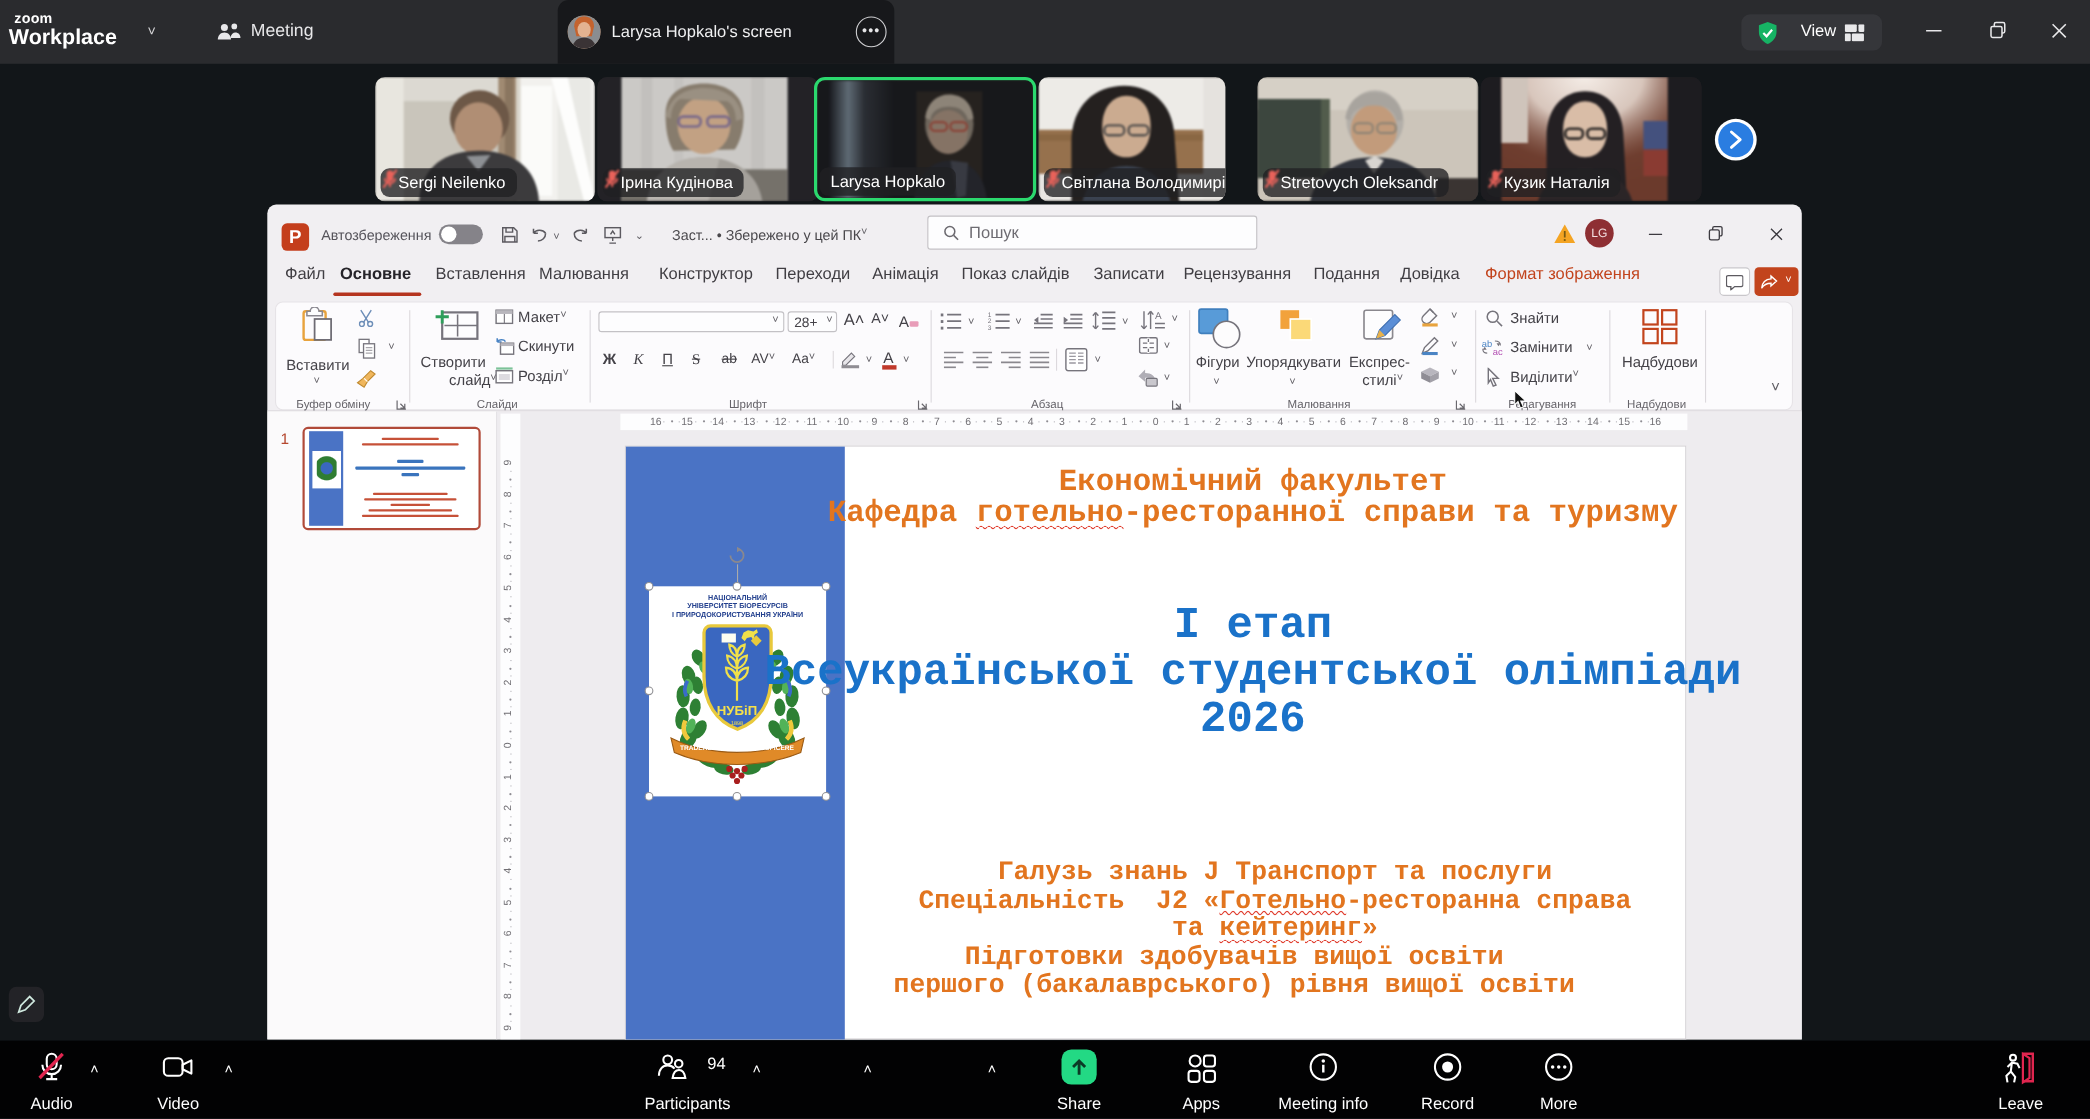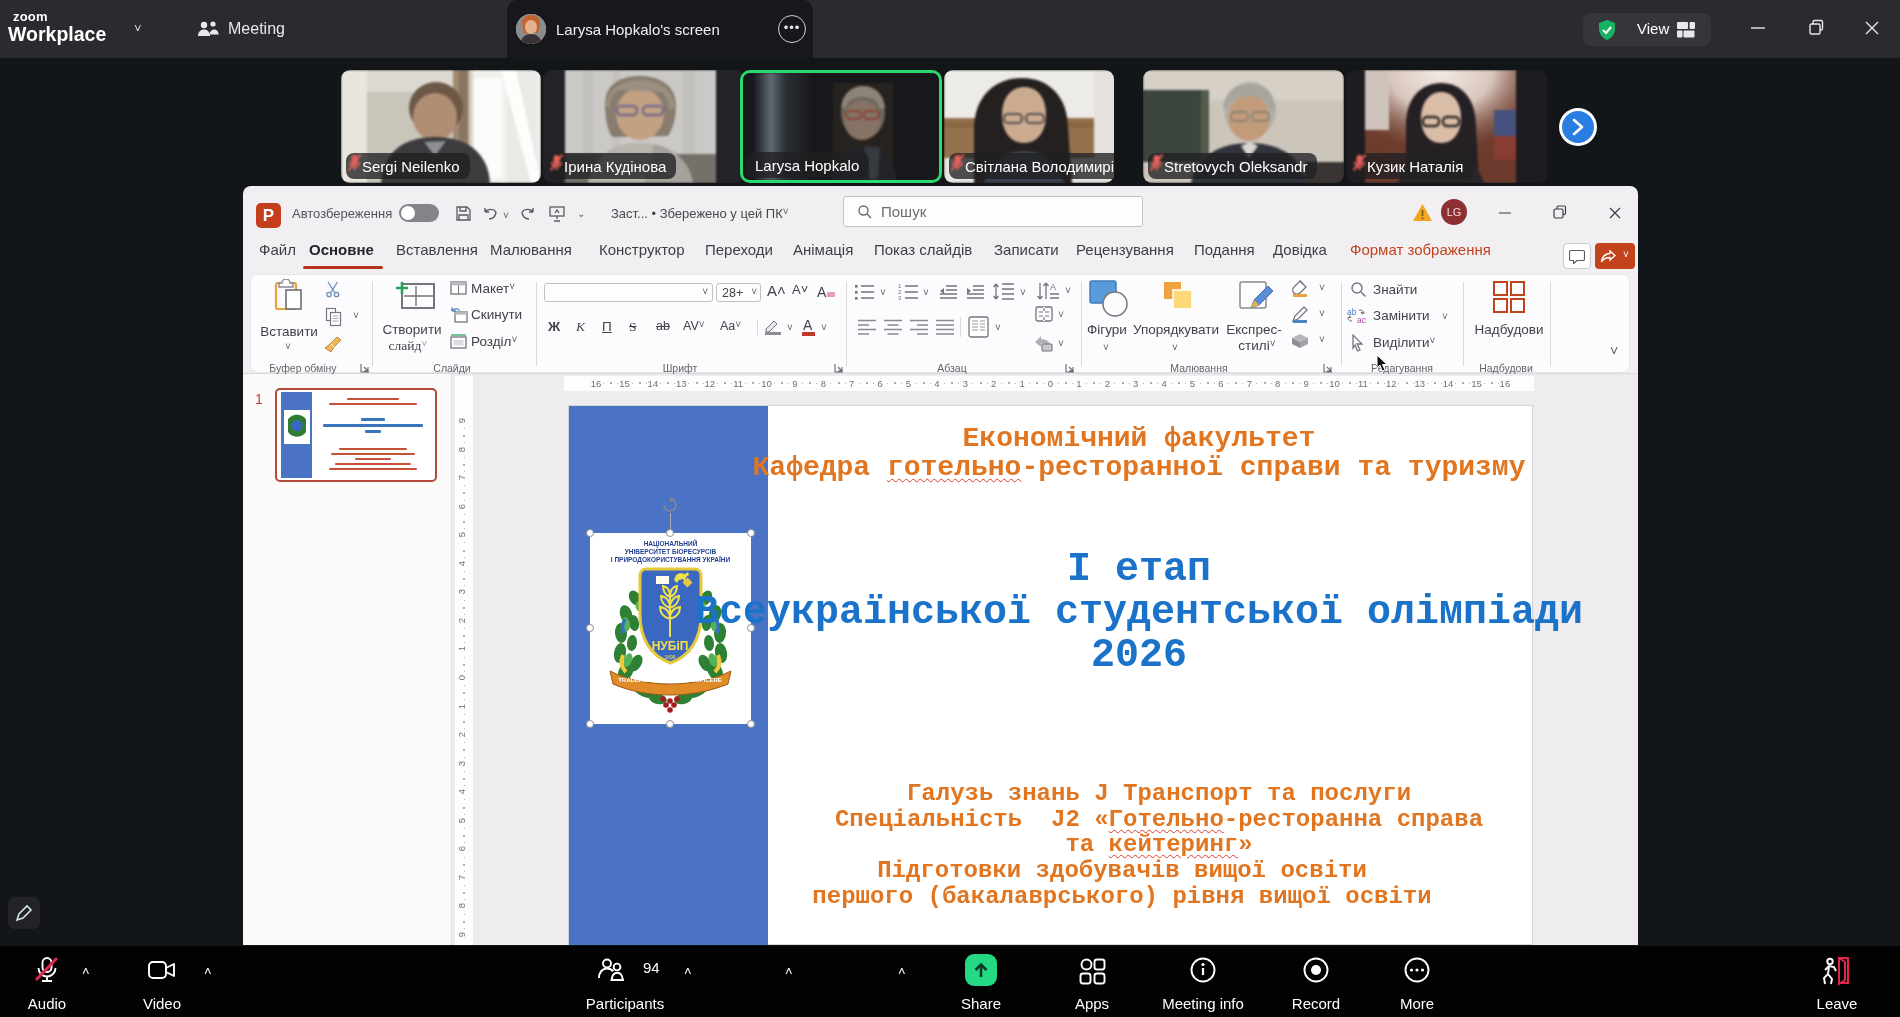--- a/index.html
+++ b/index.html
@@ -376,21 +376,21 @@
         <path d="M1 1v8h8M4 4l4 4M8 4v4h-4" fill="none" stroke="#6a686e" stroke-width="1.1"></path>
       </svg>
     <div class="rsep" style="left:129px;"></div>
 
     <svg class="abs" style="left:151px;top:94px" width="42" height="31" viewBox="0 0 42 31">
         <rect x="8" y="4" width="32" height="24" fill="#fdfdfe" stroke="#76747c" stroke-width="2"></rect>
         <path d="M22 6v20M10 16h30" stroke="#76747c" stroke-width="1.4"></path>
         <path d="M8 2v12M2 8h12" stroke="#2e9e5b" stroke-width="2.6"></path>
       </svg>
     <div class="rtxt2" style="left:169px;top:136px;">Створити</div>
-    <div class="rtxt2" style="left:162px;top:152px;font-family:Liberation Serif, serif;">слайд <span class="rchev">˅</span></div>
+    <div class="rtxt2" style="left:184px;top:152px;">слайд <span class="rchev">˅</span></div>
     <svg class="abs" style="left:207px;top:95px" width="17" height="14" viewBox="0 0 17 14">
         <rect x="1" y="1" width="15" height="12" fill="#fff" stroke="#76747c" stroke-width="1.3"></rect>
         <rect x="1" y="1" width="15" height="3.4" fill="#b9b7bd"></rect>
         <path d="M8.5 4.4V13" stroke="#76747c" stroke-width="1"></path>
       </svg>
     <div class="rtxt" style="left:228px;top:95px;">Макет <span class="rchev">˅</span></div>
     <svg class="abs" style="left:207px;top:120px" width="18" height="17" viewBox="0 0 18 17">
         <path d="M2 5c1-2.5 6-3 7.5-.5M2 5V1.5M2 5h4" fill="none" stroke="#4a84c4" stroke-width="1.4"></path>
         <rect x="5" y="6" width="12" height="10" fill="#fff" stroke="#76747c" stroke-width="1.3"></rect>
         <rect x="5" y="6" width="12" height="2.6" fill="#b9b7bd"></rect>

